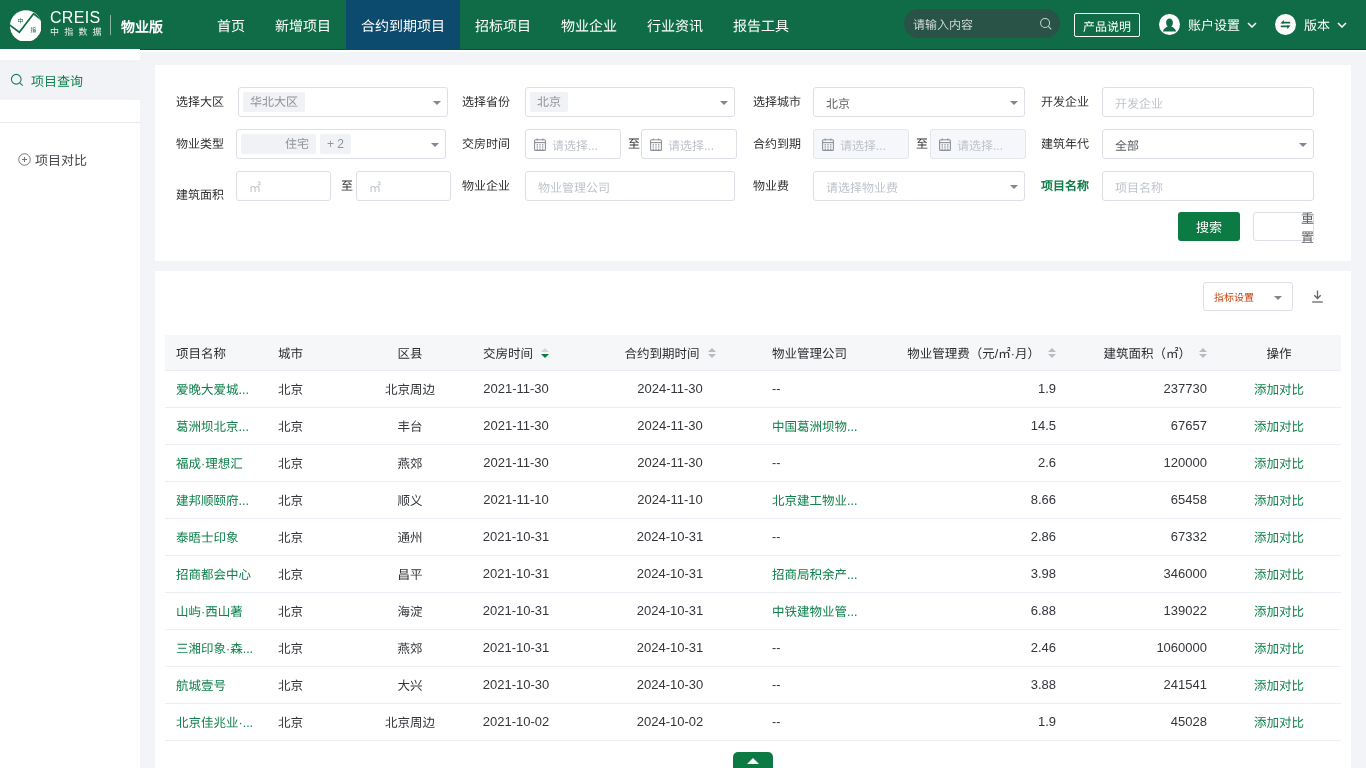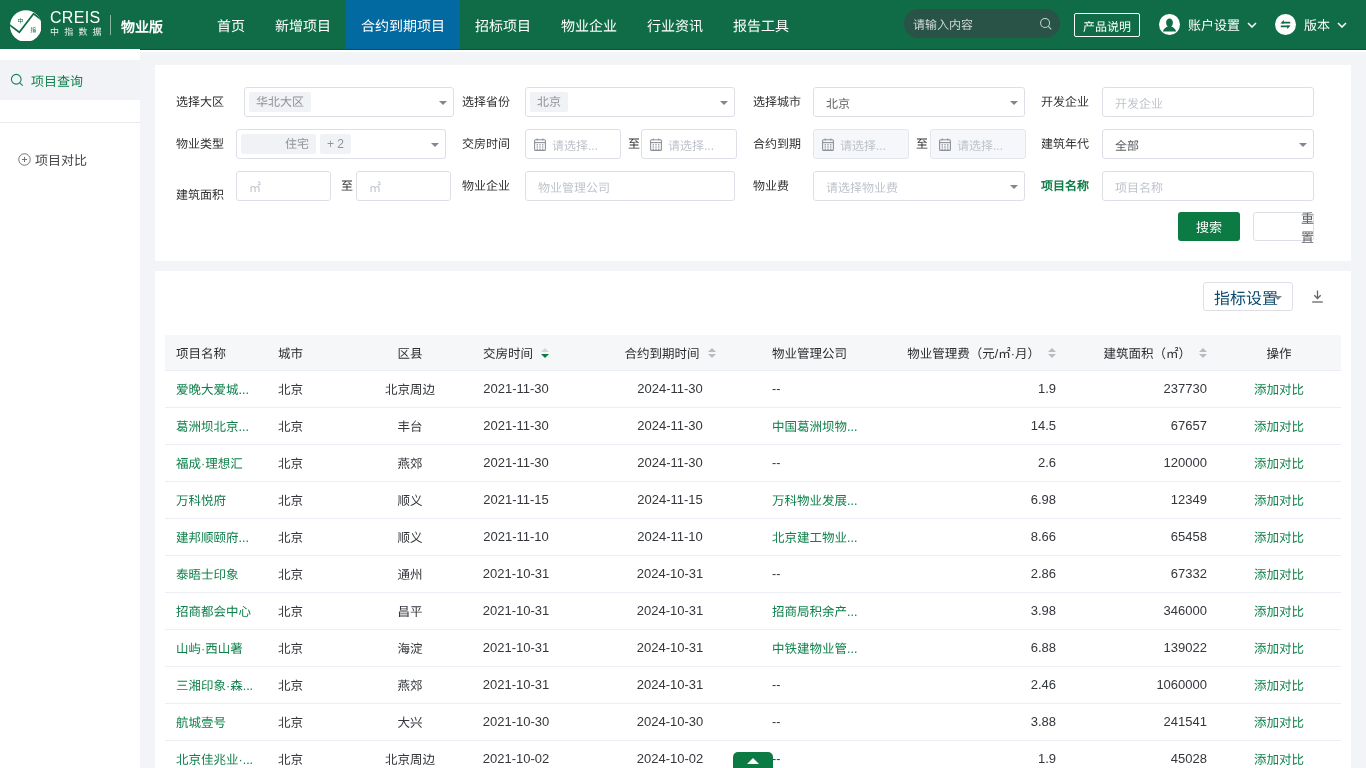--- a/index.html
+++ b/index.html
@@ -10,21 +10,21 @@
   .nav { position:absolute; left:0; top:0; width:1366px; height:49px; background:#0f6c47; border-bottom:1px solid #09573a; box-sizing:content-box; }
   .topstrip { position:absolute; left:0; top:50px; width:1366px; height:2px; background:#fff; }
   .logo { position:absolute; left:10px; top:10px; width:31px; height:31px; }
   .brand { position:absolute; left:50px; top:6px; color:#fff; }
   .brand .creis { font-size:16px; letter-spacing:0.3px; font-weight:400; line-height:23px; }
   .brand .sub { font-size:9px; letter-spacing:5.2px; margin-top:-4px; color:#e8f0ec; white-space:nowrap; }
   .vline { position:absolute; left:110px; top:15px; width:1px; height:20px; background:rgba(255,255,255,.5); }
   .edition { position:absolute; left:121px; top:16px; font-size:14px; font-weight:600; color:#fff; }
   .menu { position:absolute; left:202px; top:0; height:49px; display:flex; }
   .menu a { display:flex; align-items:center; padding:0 15px; color:#fff; font-size:14px; font-weight:400; text-decoration:none; height:49px; }
-  .menu a.active { background:#0369a1; }
+  .menu a.active { background:#0c4a6e; }
   .searchpill { position:absolute; left:904px; top:9px; width:156px; height:29px; background:#2a5348; border-radius:15px; display:flex; align-items:center; }
   .searchpill .ph { color:#cdd8d2; font-size:12px; margin-left:9px; flex:1; }
   .searchpill svg { margin-right:7px; }
   .btn-doc { position:absolute; left:1074px; top:13px; width:66px; height:24px; border:1px solid #fff; color:#fff; font-size:12px; display:flex; align-items:center; justify-content:center; border-radius:2px; }
   .acct { position:absolute; left:1159px; top:14px; display:flex; align-items:center; color:#fff; font-size:13px; }
   .ver { position:absolute; left:1275px; top:14px; display:flex; align-items:center; color:#fff; font-size:13px; }
   .circle-ic { width:21px; height:21px; border-radius:50%; background:#fff; margin-right:8px; position:relative; overflow:hidden; }
   .chev { margin-left:7px; }
   
   .sidebar { position:absolute; left:0; top:49px; width:140px; height:719px; background:#fff; }
@@ -43,21 +43,21 @@
   .f-box .caret { position:absolute; right:6px; top:13px; width:0; height:0; border-left:4.3px solid transparent; border-right:4.3px solid transparent; border-top:4.6px solid #83868e; }
   .chip { background:#f0f2f5; color:#909399; border-radius:2px; padding:0 7px; height:20px; line-height:20px; margin-left:4px; font-size:12px; }
   .f-box .val { margin-left:12px; color:#606266; }
   .f-box .ph { margin-left:12px; color:#bfc4cc; }
   .zhi { position:absolute; font-size:12px; color:#303133; line-height:30px; }
   .cal { margin-left:8px; flex:0 0 auto; }
   .f-box .ph2 { margin-left:6px; color:#bfc4cc; }
   .btn-search { position:absolute; left:1178px; top:212px; width:62px; height:29px; background:#0c7a43; color:#fff; font-size:13px; border:none; border-radius:3px; display:flex; align-items:center; justify-content:center; }
   .btn-reset { position:absolute; left:1253px; top:212px; width:61px; height:29px; background:#fff; color:#606266; font-size:13px; border:1px solid #dcdfe6; border-radius:3px; display:flex; align-items:center; justify-content:center;padding-left:48px; }
   
-  .ind-box { position:absolute; left:1048px; top:282px; width:90px; height:29px; border:1px solid #dcdfe6; border-radius:3px; font-size:16px; color:#0c4a6e; display:flex; align-items:center; }
+  .ind-box { position:absolute; left:1048px; top:282px; width:90px; height:29px; border:1px solid #dcdfe6; border-radius:3px; font-size:10px; color:#c2410c; display:flex; align-items:center; }
   .dl-ic { position:absolute; left:1155px; top:289px; }
   
   table.grid { position:absolute; left:165px; top:335px; width:1176px; border-collapse:collapse; table-layout:fixed; font-size:12.5px; color:#33363b; }
   table.grid th { height:35px; background:#f6f7f9; color:#2b2d31; font-weight:500; text-align:left; padding:0; border-bottom:1px solid #ebeef5; }
   table.grid td { height:37px; border-bottom:1px solid #ebeef5; padding:0; background:#fff; }
   table.grid .pl { padding-left:11px; } table.grid .pl6 { padding-left:16px; }
   table.grid .ctr { text-align:center; }
   table.grid .rt { text-align:right; padding-right:10px; }
   table.grid td:nth-child(4), table.grid td:nth-child(5), table.grid td:nth-child(7), table.grid td:nth-child(8) { font-size:13px; }
   a.glink { color:#10814c; text-decoration:none; }
@@ -152,21 +152,21 @@
         <line x1="7" y1="4.2" x2="7" y2="9.8" stroke="#6d7075" stroke-width="1.05"></line>
         <line x1="4.2" y1="7" x2="9.8" y2="7" stroke="#6d7075" stroke-width="1.05"></line>
       </svg>
       <span>项目对比</span>
     </div>
   </div>
 
   <div class="panel1"></div>
 
   <div class="f-label" style="left:176px; top:87px;">选择大区</div>
-  <div class="f-box" style="left:244px; top:87px; width:210px;">
+  <div class="f-box" style="left:238px; top:87px; width:210px;">
     <span class="chip">华北大区</span>
     <i class="caret"></i>
   </div>
   <div class="f-label" style="left:462px; top:87px;">选择省份</div>
   <div class="f-box" style="left:525px; top:87px; width:210px;">
     <span class="chip">北京</span>
     <i class="caret"></i>
   </div>
   <div class="f-label" style="left:753px; top:87px;">选择城市</div>
   <div class="f-box" style="left:813px; top:87px; width:212px;">
@@ -359,31 +359,20 @@
         <td class="pl">北京</td>
         <td class="ctr">燕郊</td>
         <td class="ctr">2021-11-30</td>
         <td class="ctr">2024-11-30</td>
         <td class="pl6">--</td>
         <td class="rt">2.6</td>
         <td class="rt">120000</td>
         <td class="ctr"><a class="glink">添加对比</a></td>
       </tr>
     <tr>
-        <td class="pl"><a class="glink">万科悦府</a></td>
-        <td class="pl">北京</td>
-        <td class="ctr">顺义</td>
-        <td class="ctr">2021-11-15</td>
-        <td class="ctr">2024-11-15</td>
-        <td class="pl6"><a class="glink">万科物业发展...</a></td>
-        <td class="rt">6.98</td>
-        <td class="rt">12349</td>
-        <td class="ctr"><a class="glink">添加对比</a></td>
-      </tr>
-    <tr>
         <td class="pl"><a class="glink">建邦顺颐府...</a></td>
         <td class="pl">北京</td>
         <td class="ctr">顺义</td>
         <td class="ctr">2021-11-10</td>
         <td class="ctr">2024-11-10</td>
         <td class="pl6"><a class="glink">北京建工物业...</a></td>
         <td class="rt">8.66</td>
         <td class="rt">65458</td>
         <td class="ctr"><a class="glink">添加对比</a></td>
       </tr>

